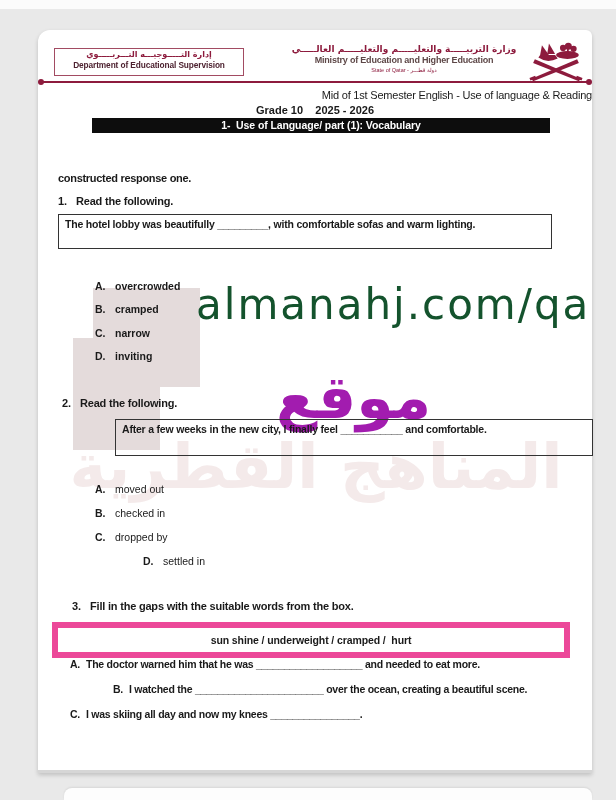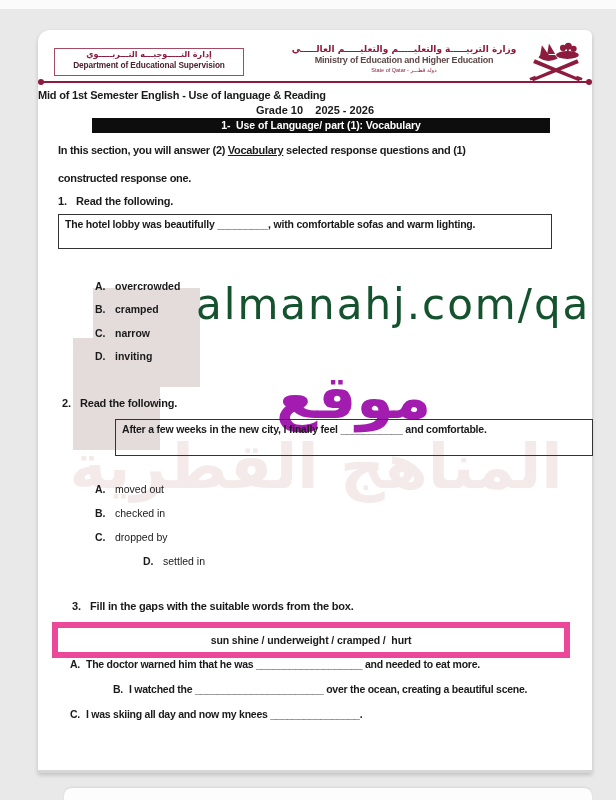--- a/index.html
+++ b/index.html
@@ -47,21 +47,21 @@
   .logo{left:487px; top:10px; width:62px; height:44px;}
   .divider{
     left:2px; top:51px; width:550px; height:2px; background:#8d1b3d;
   }
   .divider:before,.divider:after{
     content:''; position:absolute; top:-2px; width:6px; height:6px;
     border-radius:50%; background:#8d1b3d;
   }
   .divider:before{left:-2px;} .divider:after{right:-2px;}
   
-  .title1{left:0; top:59px; width:554px; text-align:left; font-size:11px; font-weight:bold; letter-spacing:-0.2px;}
+  .title1{left:0; top:59px; width:554px; text-align:right; font-size:11px; font-weight:normal; letter-spacing:-0.2px;}
   .title2{left:0; top:74px; width:554px; text-align:center; font-size:11px; font-weight:bold;}
   .secbar{
     left:54px; top:88px; width:458px; height:15px; background:#0d0d0d;
     color:#ffffff; font-size:10.5px; font-weight:bold; text-align:center; line-height:15px;
     letter-spacing:-0.1px;
   }
   
   .intro1{left:20px; top:114px; font-size:11px; font-weight:bold; letter-spacing:-0.3px; white-space:nowrap;}
   .intro2{left:20px; top:142px; font-size:11px; font-weight:bold; letter-spacing:-0.3px;}
   .u{text-decoration:underline;}
@@ -139,21 +139,20 @@
           </g>
         </svg>
       </div>
 
       <div class="abs divider"></div>
 
       <div class="abs title1">Mid of 1st Semester English - Use of language &amp; Reading</div>
       <div class="abs title2">Grade 10&nbsp;&nbsp;&nbsp;&nbsp;2025 - 2026</div>
       <div class="abs secbar">1-&nbsp; Use of Language/ part (1): Vocabulary</div>
 
-      <div class="abs intro1"><span>In this section, you will answer (2) </span><span class="u">Vocabulary</span><span> selected response questions and (1)</span></div>
       <div class="abs intro2">constructed response one.</div>
 
       <div class="abs qlabel q1label"><span class="qnum">1.</span><span>Read the following.</span></div>
       <div class="abs sbox box1">
           <div class="pad">The hotel lobby was beautifully _________, with comfortable sofas and warm lighting.</div>
         </div>
 
       <div class="abs opt opt-bold optA1"><span class="letter">A.</span><span>overcrowded</span></div>
       <div class="abs opt opt-bold optB1"><span class="letter">B.</span><span>cramped</span></div>
       <div class="abs opt opt-bold optC1"><span class="letter">C.</span><span>narrow</span></div>

